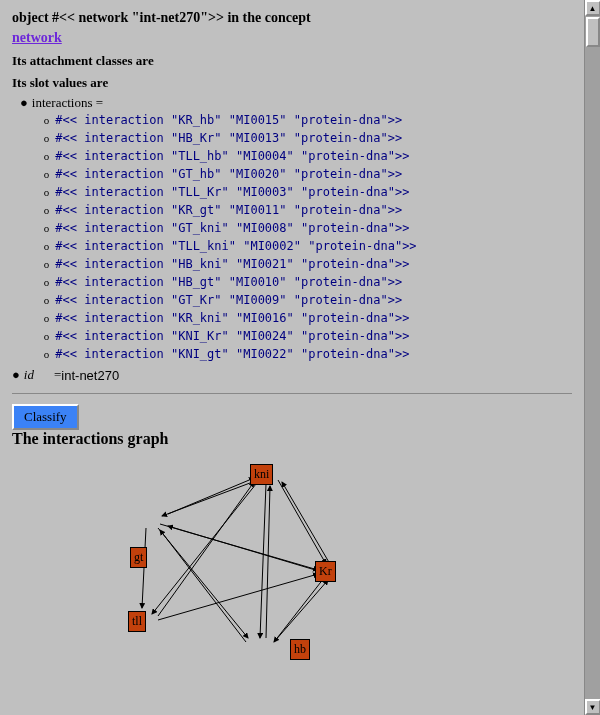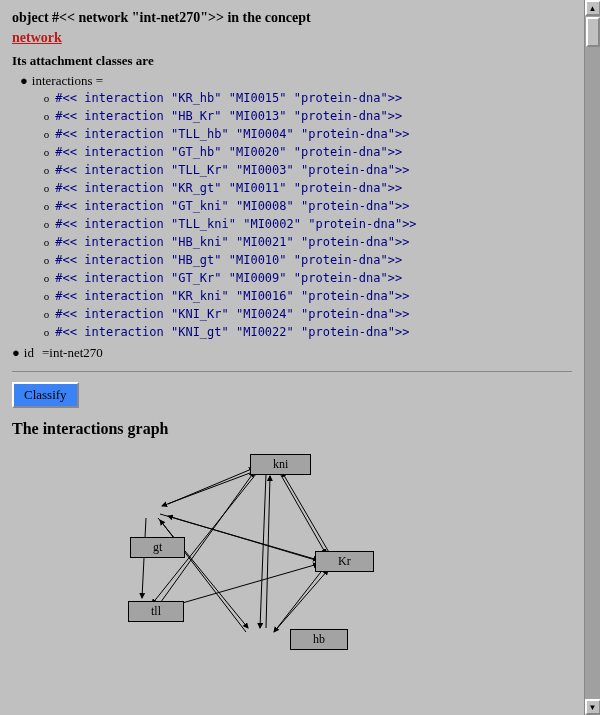--- a/index.html
+++ b/index.html
@@ -56,21 +56,21 @@
       margin: 1px;
     }
 
     .page-title {
       font-size: 14px;
       font-weight: bold;
       margin-bottom: 4px;
       line-height: 1.4;
     }
     .page-title a {
-      color: #b91c1c;
+      color: #6d28d9;
     }
     .section-heading {
       font-weight: bold;
       margin: 6px 0 4px 0;
       font-size: 13px;
     }
     .slot-list {
       list-style: none;
       padding-left: 8px;
     }
@@ -107,24 +107,25 @@
     }
     .id-row {
       display: flex;
       align-items: center;
       margin-top: 4px;
     }
     .id-bullet {
       margin-right: 4px;
     }
     .id-label {
-      margin-right: 8px;
+      font-style: italic;
+      margin-right: 20px;
     }
     .id-value {
-      font-family: Liberation Serif, serif;
+      font-family: Liberation Sans, sans-serif;
       text-align: center;
     }
 
     .divider {
       height: 1px;
       background: #888;
       margin: 10px 0;
     }
 
     .classify-btn {
@@ -133,35 +134,35 @@
       border-color: #fff #888 #888 #fff;
       padding: 3px 10px;
       font-size: 13px;
       cursor: pointer;
       font-family: serif;
     }
 
     .graph-title {
       font-size: 16px;
       font-weight: bold;
-      margin: 12px 0 8px 0;
+      margin: 0 0 8px 0;
     }
 
     .graph-area {
       position: relative;
       width: 480px;
       height: 200px;
       margin-left: 10px;
     }
 
     .graph-node {
       position: absolute;
-      background: #a3a3a3;
+      background: #c2410c;
       border: 1px solid #000;
-      padding: 2px 22px;
+      padding: 2px 3px;
       font-size: 12px;
       font-family: serif;
       white-space: nowrap;
     }
 
     svg.graph-lines {
       position: absolute;
       top: 0;
       left: 0;
       width: 100%;
@@ -180,20 +181,21 @@
   <div class="content-area">
 
     <div class="page-title">
       <span>object #&lt;&lt; network "int-net270"&gt;&gt; in the concept</span>
       <br>
       <a href="#">network</a>
     </div>
 
     <p class="section-heading">Its attachment classes are</p>
 
+    <p class="section-heading">Its slot values are</p>
 
     <ul class="slot-list">
       <li>
         <div class="bullet-row">
           <span class="bullet">●</span>
           <div>
             <span>interactions =</span>
             <ul class="interactions-list">
             <li>
                   <a href="#" class="interaction-link">#&lt;&lt; interaction "KR_hb" "MI0015" "protein-dna"&gt;&gt;</a>

